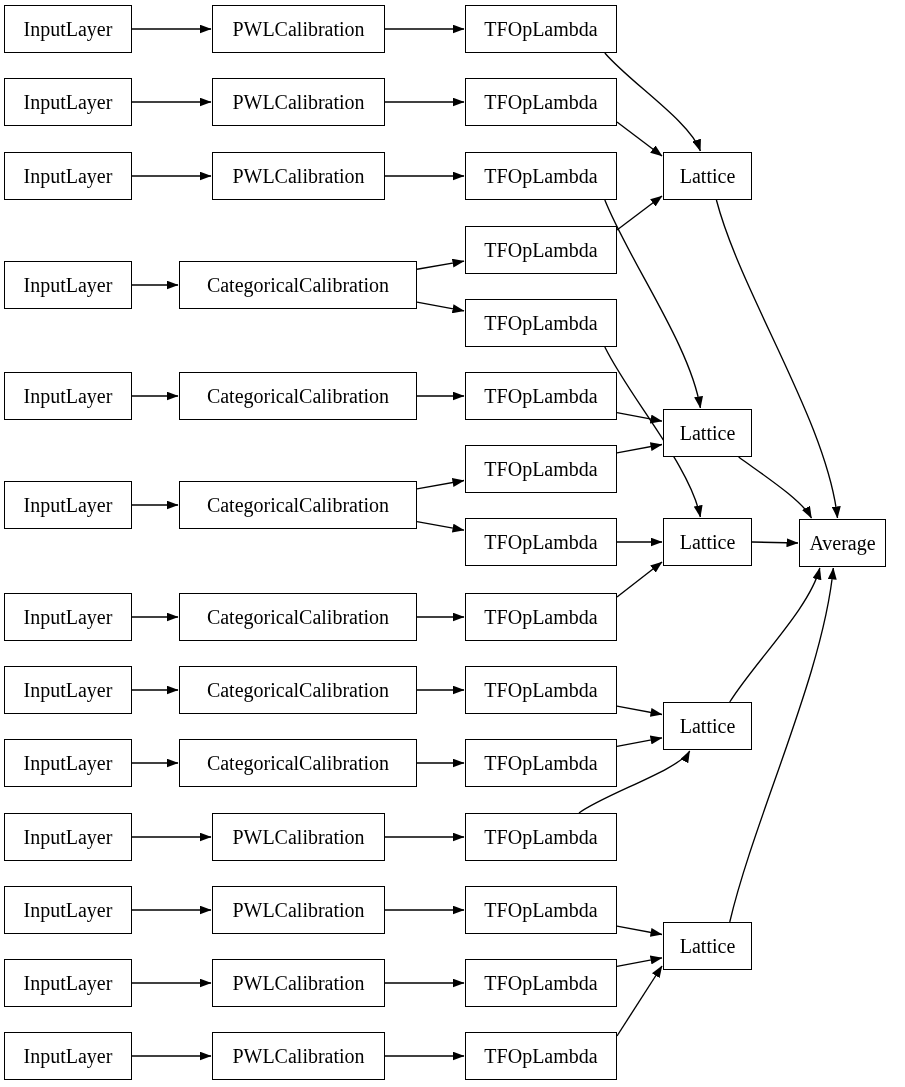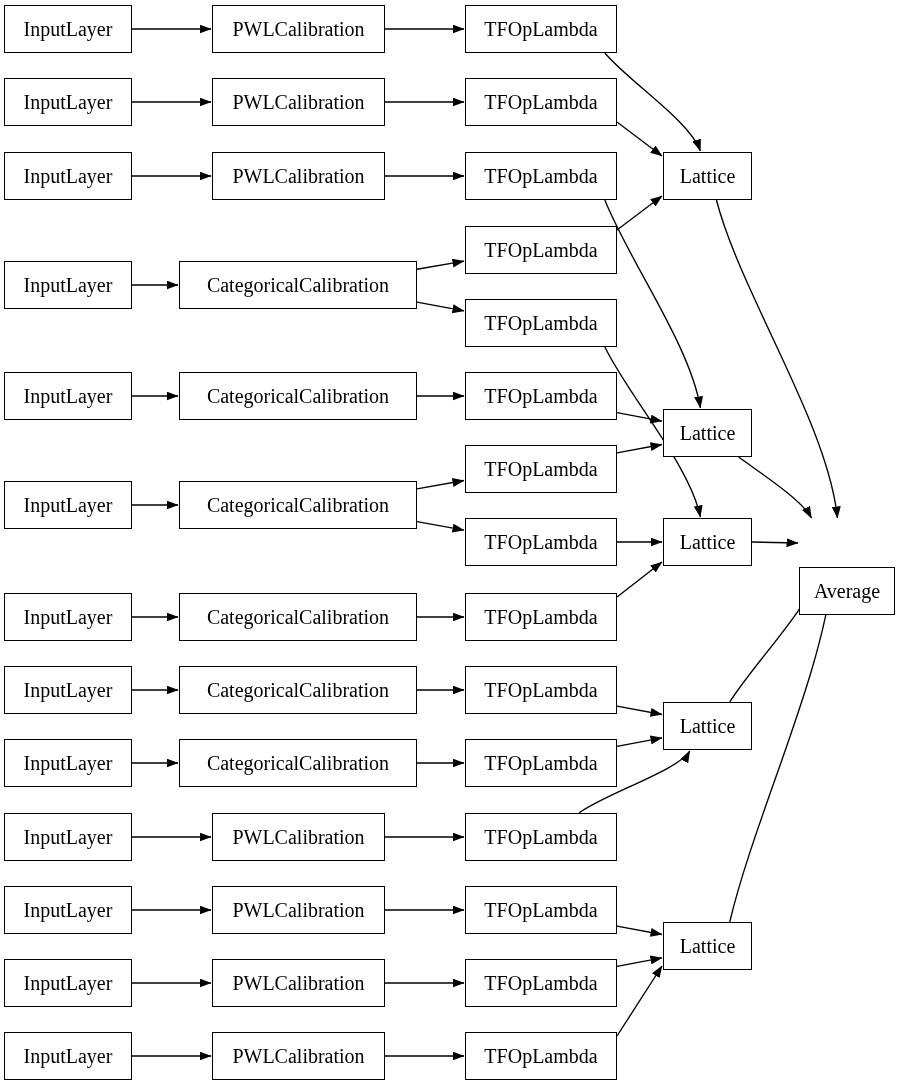--- a/index.html
+++ b/index.html
@@ -111,14 +111,14 @@
     <div class="node" style="left: 465px; top: 739px; width: 152px; height: 48px;">TFOpLambda</div>
     <div class="node" style="left: 465px; top: 813px; width: 152px; height: 48px;">TFOpLambda</div>
     <div class="node" style="left: 465px; top: 886px; width: 152px; height: 48px;">TFOpLambda</div>
     <div class="node" style="left: 465px; top: 959px; width: 152px; height: 48px;">TFOpLambda</div>
     <div class="node" style="left: 465px; top: 1032px; width: 152px; height: 48px;">TFOpLambda</div>
     <div class="node" style="left: 663px; top: 152px; width: 89px; height: 48px;">Lattice</div>
     <div class="node" style="left: 663px; top: 409px; width: 89px; height: 48px;">Lattice</div>
     <div class="node" style="left: 663px; top: 518px; width: 89px; height: 48px;">Lattice</div>
     <div class="node" style="left: 663px; top: 702px; width: 89px; height: 48px;">Lattice</div>
     <div class="node" style="left: 663px; top: 922px; width: 89px; height: 48px;">Lattice</div>
-    <div class="node" style="left: 799px; top: 519px; width: 96px; height: 48px; margin-top: 48px;">Average</div>
+    <div class="node" style="left: 799px; top: 519px; width: 87px; height: 48px;">Average</div>
   </div>
 
 </body></html>

